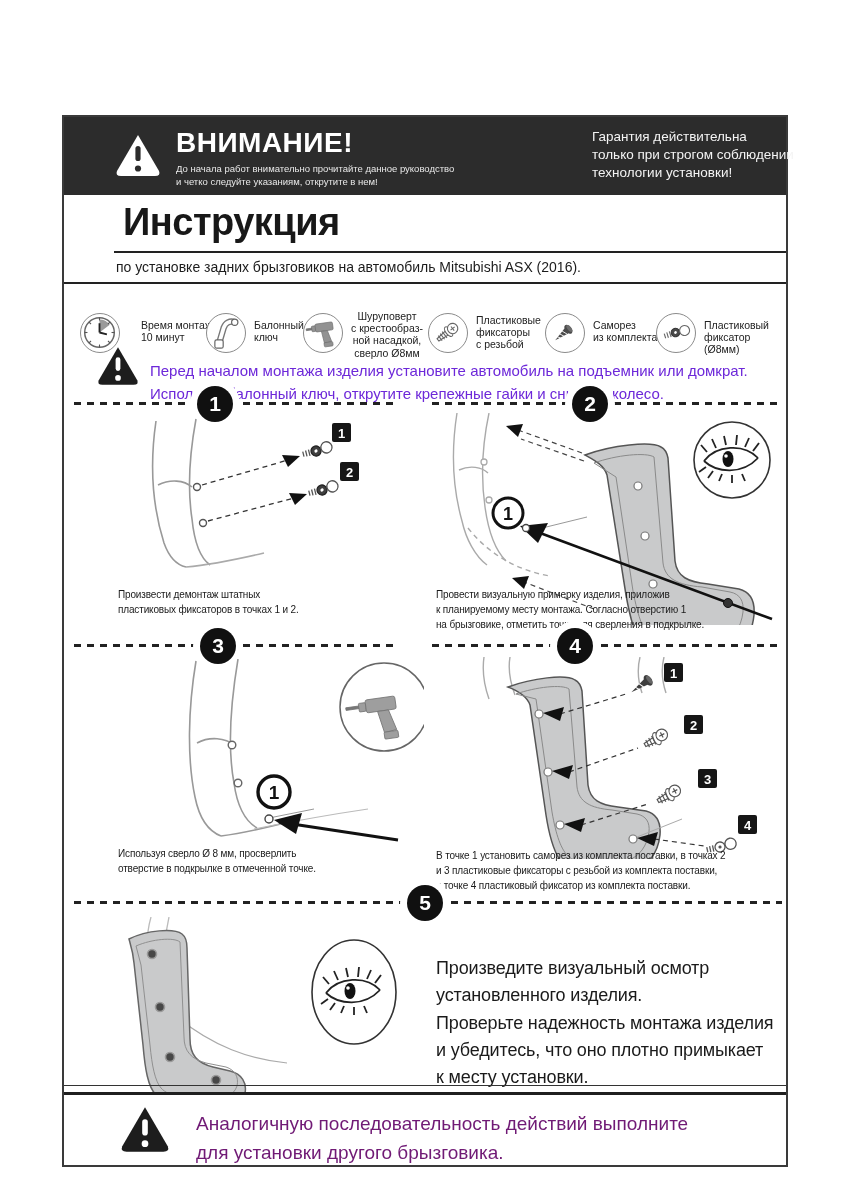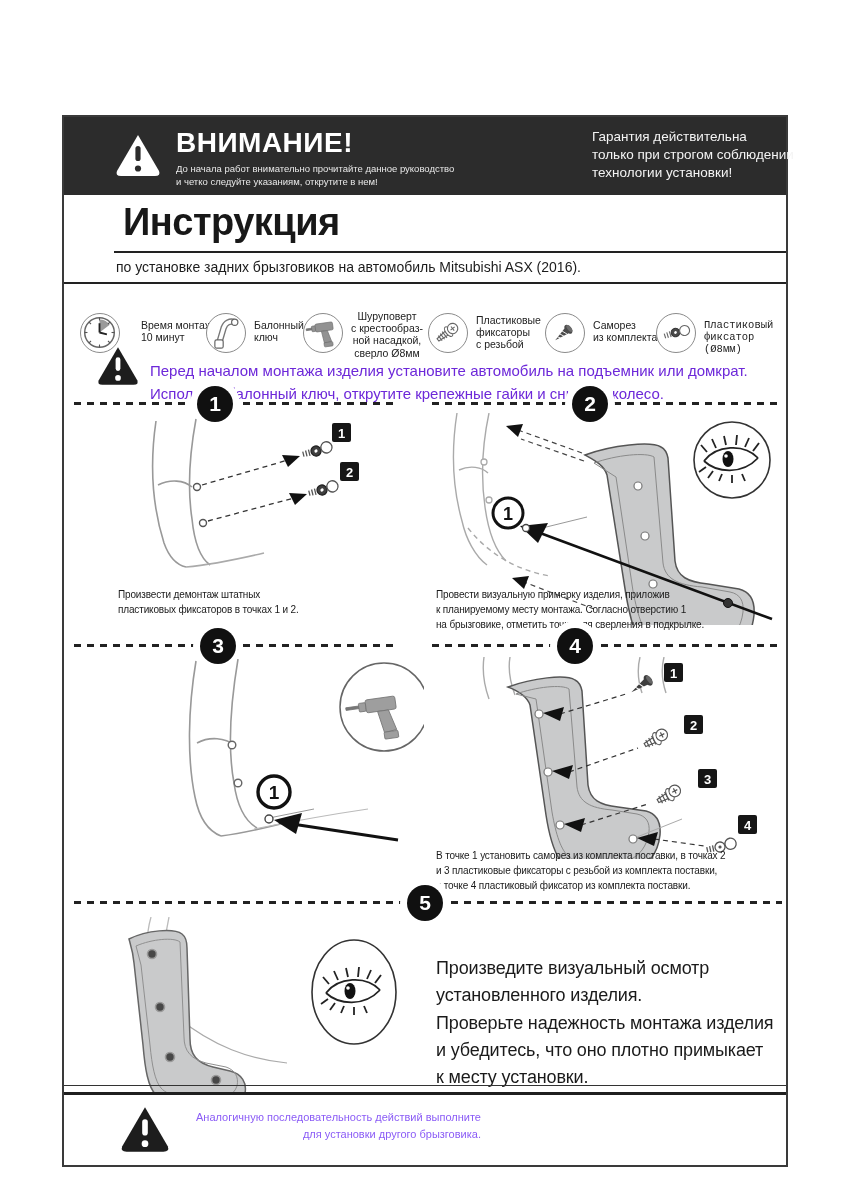--- a/index.html
+++ b/index.html
@@ -30,21 +30,21 @@
 
   
   .dash{position:absolute;height:3px;background:repeating-linear-gradient(90deg,#222 0 7px,transparent 7px 13px);}
   .step-badge{position:absolute;width:36px;height:36px;border-radius:50%;background:#101010;color:#fff;
               font-size:21px;font-weight:bold;text-align:center;line-height:36px;box-shadow:0 0 0 7px #fff;}
   .caption{position:absolute;font-size:10px;line-height:1.52;letter-spacing:-.15px;color:#1a1a1a;}
 
   
   .thin-rule{position:absolute;left:0;top:968px;width:100%;height:1px;background:#333;}
   .footer{position:absolute;left:0;top:975px;width:100%;height:73px;border-top:3px solid #1f1f1f;box-sizing:border-box;background:#fff;}
-  .footer-text{position:absolute;left:132px;top:14px;font-size:11px;line-height:1.55;color:#8b5cf6;text-align:right;}
+  .footer-text{position:absolute;left:132px;top:14px;font-size:19px;line-height:1.55;color:#701a75;}
 
   svg{display:block;}
   svg text{font-family:"Liberation Sans",sans-serif;}
 </style>
 </head>
 <body>
 
 <div class="page">
   <div class="frame">
 
@@ -154,21 +154,21 @@
         <g transform="rotate(-18)" stroke="#666" stroke-width="1.2" fill="#fff">
           <line x1="-12" y1="-2.6" x2="-12" y2="2.6"></line>
             <line x1="-9" y1="-3" x2="-9" y2="3"></line>
             <line x1="-6" y1="-3.2" x2="-6" y2="3.2"></line>
           <circle cx="0" cy="0" r="4.6" fill="#4a4a4a" stroke="#333"></circle>
           <circle cx="0" cy="0" r="1.5" fill="#fff" stroke="none"></circle>
           <circle cx="10" cy="1" r="5.4"></circle>
         </g>
       </svg>
     </div>
-    <div class="tool-label preline abs" style="left:640px;top:202px;font-family:Liberation Mono, monospace;">Пластиковый
+    <div class="tool-label preline abs" style="left:640px;top:202px;">Пластиковый
 фиксатор (Ø8мм)</div>
 
     <svg class="abs" style="left:32px;top:228px;" width="44" height="41" viewBox="0 0 48 44">
       <path d="M24,2 L45,38 Q47,43 41,43 L7,43 Q1,43 3,38 Z" fill="#1d1d1d"></path>
       <rect x="21.4" y="13" width="5.2" height="15" rx="2.6" fill="#ffffff"></rect>
       <circle cx="24" cy="35.5" r="3.1" fill="#ffffff"></circle>
     </svg>
     <div class="prewarn-text preline">Перед началом монтажа изделия установите автомобиль на подъемник или домкрат.
 Используя балонный ключ, открутите крепежные гайки и снимите колесо.</div>
 
@@ -292,20 +292,22 @@
           <rect x="-3.5" y="25" width="14" height="7" rx="1"></rect>
         </g>
       </g>
       <circle cx="170" cy="133" r="16" fill="#fff" stroke="#111" stroke-width="3.4"></circle>
       <text x="170" y="140" font-size="19" font-weight="bold" fill="#111" text-anchor="middle">1</text>
       <line x1="165" y1="159" x2="210" y2="150" stroke="#999" stroke-width="1"></line>
       <circle cx="165" cy="160" r="4" fill="#fff" stroke="#444" stroke-width="1.4"></circle>
       <line x1="294" y1="181" x2="175" y2="163" stroke="#111" stroke-width="3"></line>
       <polygon points="170,161 198,154 192,175" fill="#111"></polygon>
     </svg>
+    <div class="caption preline" style="left:54px;top:729px;width:300px;">Используя сверло Ø 8 мм, просверлить
+отверстие в подкрылке в отмеченной точке.</div>
 
     <svg class="abs" style="left:368px;top:540px;" width="352" height="202" viewBox="0 0 352 202">
       <g fill="none" stroke="#aaa" stroke-width="1.4">
         <path d="M52,0 C50,14 52,28 57,42"></path>
         <path d="M78,0 C76,12 78,25 83,38"></path>
         <path d="M208,0 C205,12 206,24 210,36"></path>
         <path d="M232,0 C229,12 230,24 234,36"></path>
       </g>
       <path d="M76,30 C100,21 134,17 143,23 C147,25 149,29 150,34 L156,128 C158,143 168,148 186,150 L214,154 C225,157 229,166 228,178 C226,196 217,208 201,214 C177,221 146,219 134,210 C124,202 118,184 114,158 L98,48 C95,39 86,34 76,30 Z" fill="#c9cacb" stroke="#555" stroke-width="1.5"></path>
       <path d="M84,37 C104,30 130,27 137,32 L145,130 C147,145 158,151 180,153 L205,157 C214,159 218,165 217,175 C215,189 208,199 195,204 C174,210 148,208 137,200 C129,193 124,178 120,155 L104,42 Z" fill="none" stroke="#8a8a8a" stroke-width="1"></path>

